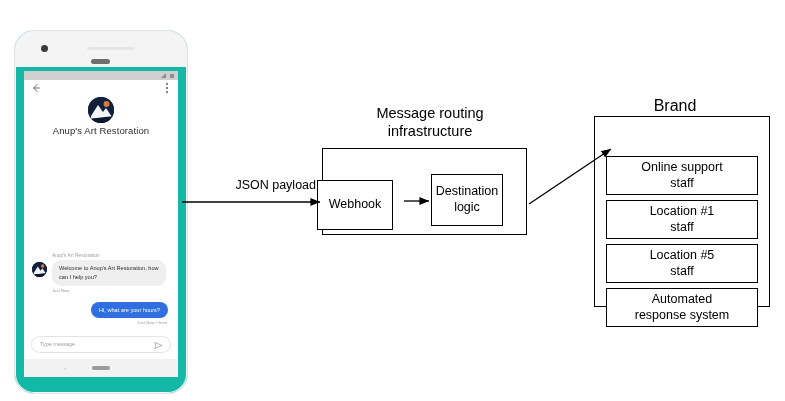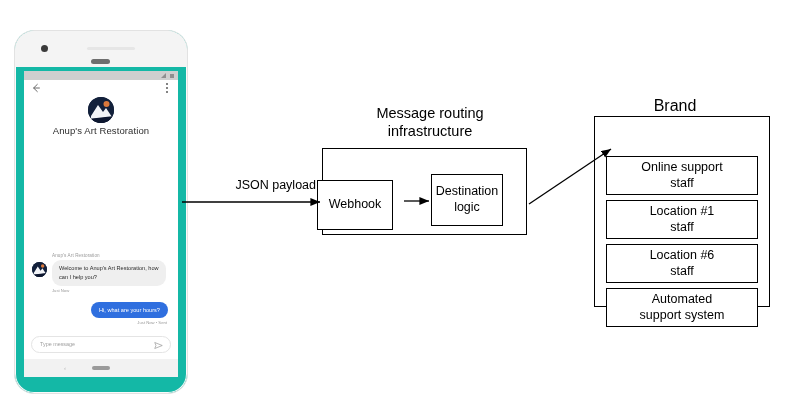--- a/index.html
+++ b/index.html
@@ -233,24 +233,24 @@
   <div class="node box-webhook">Webhook</div>
   <div class="node box-dest">Destination
 logic</div>
 
   <div class="label lbl-brand">Brand</div>
   <div class="outerbox box-brand"></div>
   <div class="node dest-item">Online support
 staff</div>
   <div class="node dest-item i2">Location #1
 staff</div>
-  <div class="node dest-item i3">Location #6
+  <div class="node dest-item i3">Location #5
 staff</div>
   <div class="node dest-item i4">Automated
-support system</div>
+response system</div>
 
   <svg class="svg-layer">
     <defs>
       <marker id="ah" markerWidth="9" markerHeight="9" refX="7.4" refY="3" orient="auto" markerUnits="strokeWidth">
         <path d="M0,0 L7.5,3 L0,6 z" fill="#000"></path>
       </marker>
     </defs>
     <line x1="182" y1="202" x2="320" y2="202" stroke="#000" stroke-width="1.3" marker-end="url(#ah)"></line>
     <line x1="404" y1="201" x2="429" y2="201" stroke="#000" stroke-width="1.3" marker-end="url(#ah)"></line>
     <line x1="529" y1="204" x2="611" y2="149" stroke="#000" stroke-width="1.3" marker-end="url(#ah)"></line>

